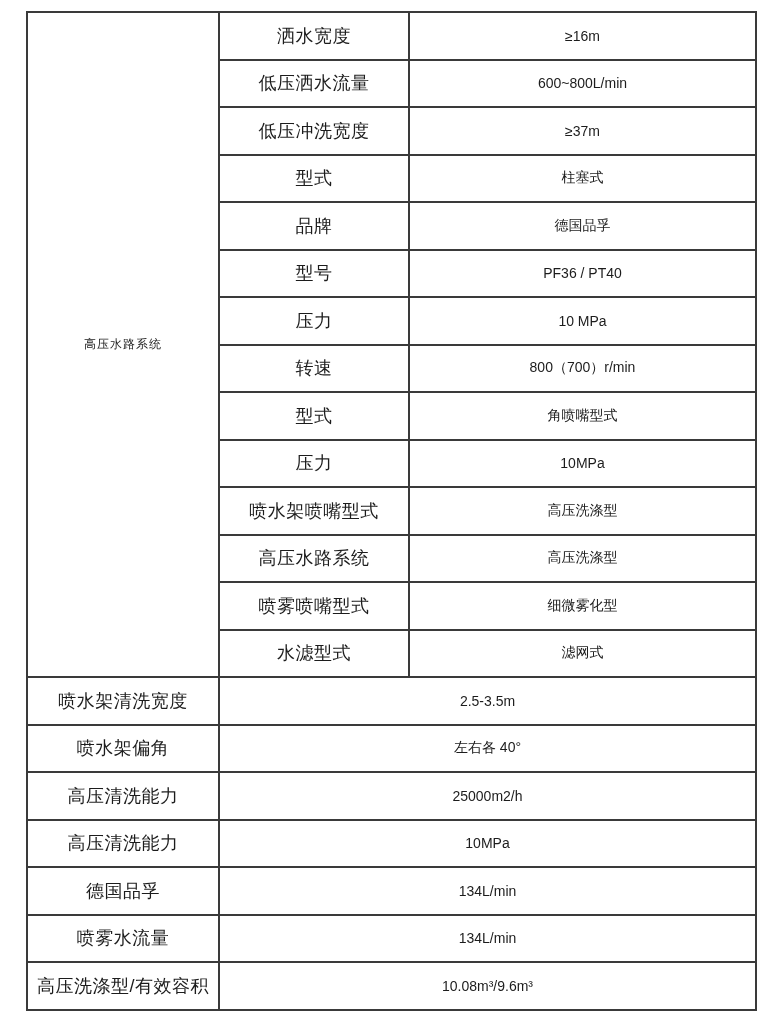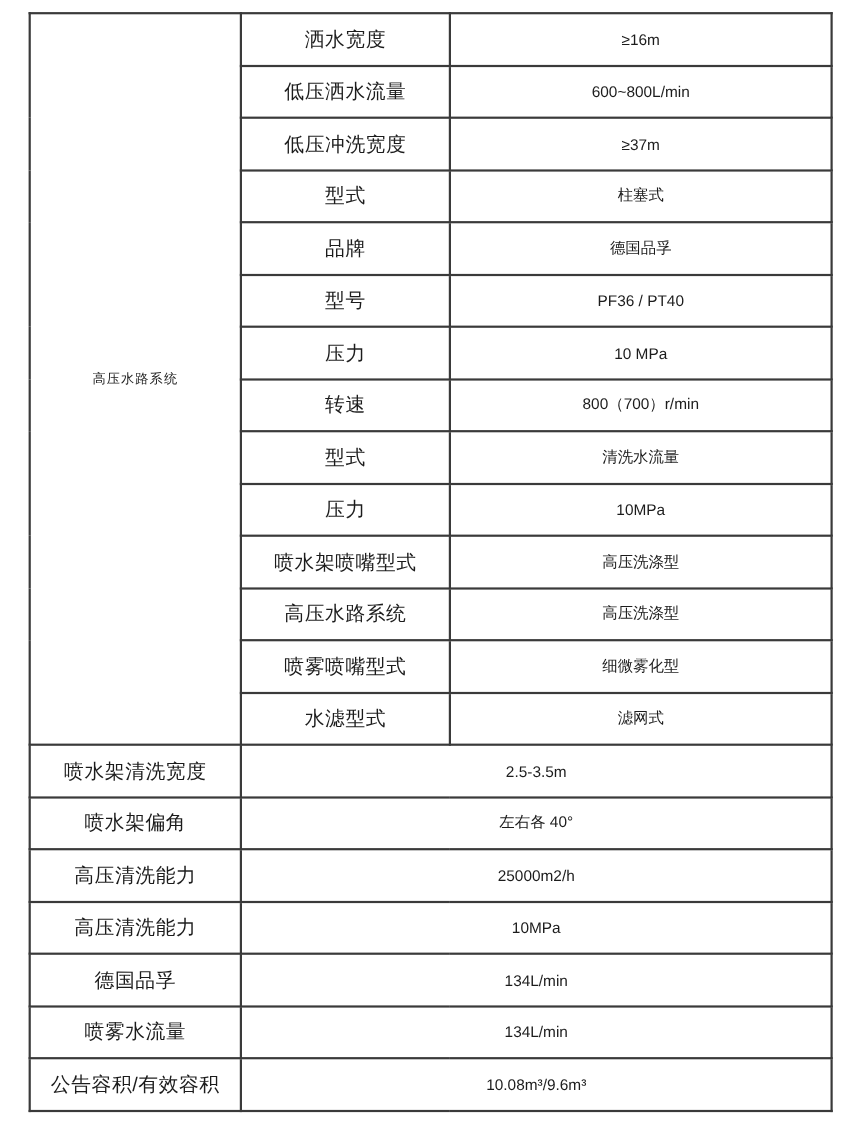--- a/index.html
+++ b/index.html
@@ -88,21 +88,21 @@
         <tr class="spec-row">
           <td class="label-cell">压力</td>
           <td class="value-cell">10 MPa</td>
         </tr>
         <tr class="spec-row">
           <td class="label-cell">转速</td>
           <td class="value-cell">800（700）r/min</td>
         </tr>
         <tr class="spec-row">
           <td class="label-cell">型式</td>
-          <td class="value-cell">清洗水流量</td>
+          <td class="value-cell">角喷嘴型式</td>
         </tr>
         <tr class="spec-row">
           <td class="label-cell">压力</td>
           <td class="value-cell">10MPa</td>
         </tr>
         <tr class="spec-row">
           <td class="label-cell">喷水架喷嘴型式</td>
           <td class="value-cell">高压洗涤型</td>
         </tr>
         <tr class="spec-row">
@@ -135,18 +135,18 @@
         </tr>
         <tr class="spec-row">
           <td class="label-cell">德国品孚</td>
           <td class="value-cell" colspan="2">134L/min</td>
         </tr>
         <tr class="spec-row">
           <td class="label-cell">喷雾水流量</td>
           <td class="value-cell" colspan="2">134L/min</td>
         </tr>
         <tr class="spec-row">
-          <td class="label-cell">公告容积/有效容积</td>
+          <td class="label-cell">高压洗涤型/有效容积</td>
           <td class="value-cell" colspan="2">10.08m³/9.6m³</td>
         </tr>
       </tbody>
   </table>
 </div>
 
 </body></html>

